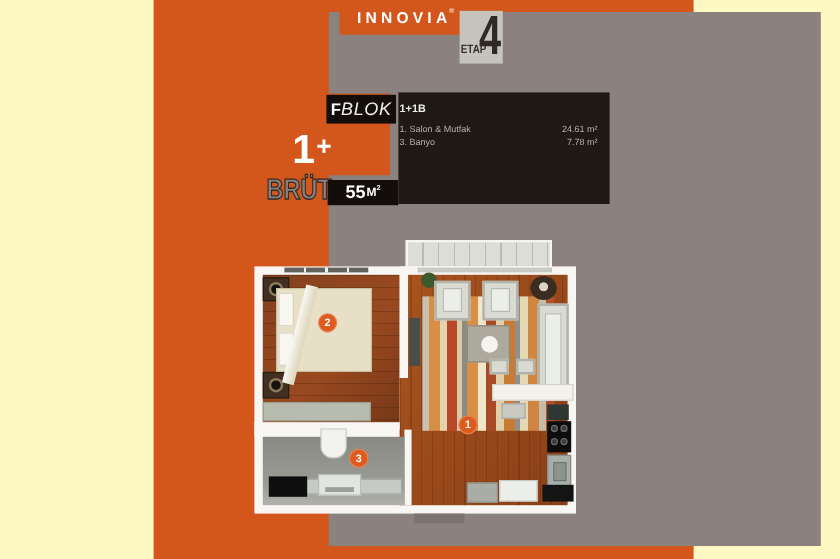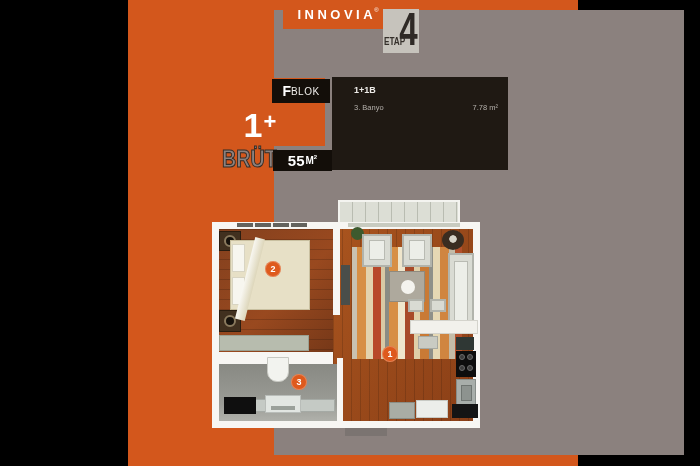--- a/index.html
+++ b/index.html
@@ -1,17 +1,17 @@
 <!DOCTYPE html>
 <html><head>
 <meta charset="utf-8">
 <style>
   html,body{margin:0;padding:0;background:#ffffff;}
   *{box-sizing:border-box;font-family:"Liberation Sans",sans-serif;}
-  .stage{position:relative;width:700px;height:466px;background:#000000;overflow:hidden;}
+  .stage{position:relative;width:700px;height:466px;background:#fef9c3;overflow:hidden;}
   .abs{position:absolute;}
 
   
   .card{position:absolute;left:128px;top:0;width:450px;height:466px;background:#d3571c;}
   .card-inner{position:absolute;left:146px;top:10px;width:410px;height:445px;background:#8b817e;}
 
   
   .logo{position:absolute;left:283px;top:0;width:112px;height:29px;background:#d3571c;
         display:flex;align-items:center;justify-content:center;}
   .logo .name{color:#fff;font-weight:bold;font-size:13px;letter-spacing:3.5px;}
@@ -23,33 +23,33 @@
         transform:scaleX(0.72);transform-origin:right;line-height:52px;}
 
   
   .type-box{position:absolute;left:196px;top:78px;width:129px;height:68px;background:#d3571c;
         display:flex;align-items:flex-end;justify-content:center;padding-bottom:4px;}
   .type-box .t-big{color:#fff;font-weight:bold;font-size:34px;line-height:34px;}
   .type-box .t-plus{color:#fff;font-weight:bold;font-size:22px;line-height:34px;position:relative;top:-3px;padding:0 1px;}
   .fblok{position:absolute;left:272px;top:79px;width:58px;height:24px;background:#130e09;
         display:flex;align-items:center;justify-content:center;}
   .fblok .f{color:#fff;font-weight:bold;font-size:14px;}
-  .fblok .blok{color:#efedea;font-size:10px;letter-spacing:0.5px;}
+  .fblok .blok{color:#efedea;font-size:15px;letter-spacing:0.5px;font-style:italic;}
   .brut{position:absolute;left:222px;top:146px;width:50px;height:26px;
         font-size:24px;font-weight:bold;color:#8b817e;-webkit-text-stroke:1.1px #332c27;
         transform:scaleX(0.82);transform-origin:left;line-height:26px;}
   .brut-box{position:absolute;left:273px;top:150px;width:59px;height:21px;background:#130e09;
         display:flex;align-items:center;justify-content:center;color:#fff;}
   .brut-box .v{font-weight:bold;font-size:15px;}
   .brut-box .u{font-weight:bold;font-size:10px;padding-left:1px;}
   .brut-box .s{font-weight:bold;font-size:6px;position:relative;top:-4px;}
 
   
   .panel{position:absolute;left:332px;top:77px;width:176px;height:93px;background:#1f1913;
-        padding:8px 10px 8px 22px;}
+        padding:8px 10px 8px 1px;}
   .panel .hdr{color:#eceae7;font-size:9px;font-weight:bold;margin-bottom:7px;}
   .panel .row{display:flex;justify-content:space-between;color:#b4b0ab;font-size:7.5px;line-height:11px;}
 
   
   .plan{position:absolute;left:205px;top:198px;width:285px;height:242px;}
   .walls{position:absolute;left:7px;top:24px;width:268px;height:206px;background:#f7f6f3;}
   .balcony{position:absolute;left:133px;top:2px;width:122px;height:24px;background:#dcded5;
         border:2px solid #f4f4f0;
         background-image:repeating-linear-gradient(90deg,transparent 0 12px,#b9bcb1 12px 13px);}
   .wood-bed{background:linear-gradient(135deg,#83401e,#99491f 55%,#763818);
@@ -94,20 +94,24 @@
   </div>
   <div class="brut">BRÜT</div>
   <div class="brut-box">
     <span class="v">55</span>
     <span class="u">M</span>
     <span class="s">2</span>
   </div>
 
   <div class="panel">
     <div class="hdr">1+1B</div>
+    <div class="row">
+      <span>1. Salon &amp; Mutfak</span>
+      <span>24.61 m²</span>
+    </div>
     <div class="row">
       <span>3. Banyo</span>
       <span>7.78 m²</span>
     </div>
   </div>
 
   <div class="plan">
 
     <div class="balcony"></div>
 

